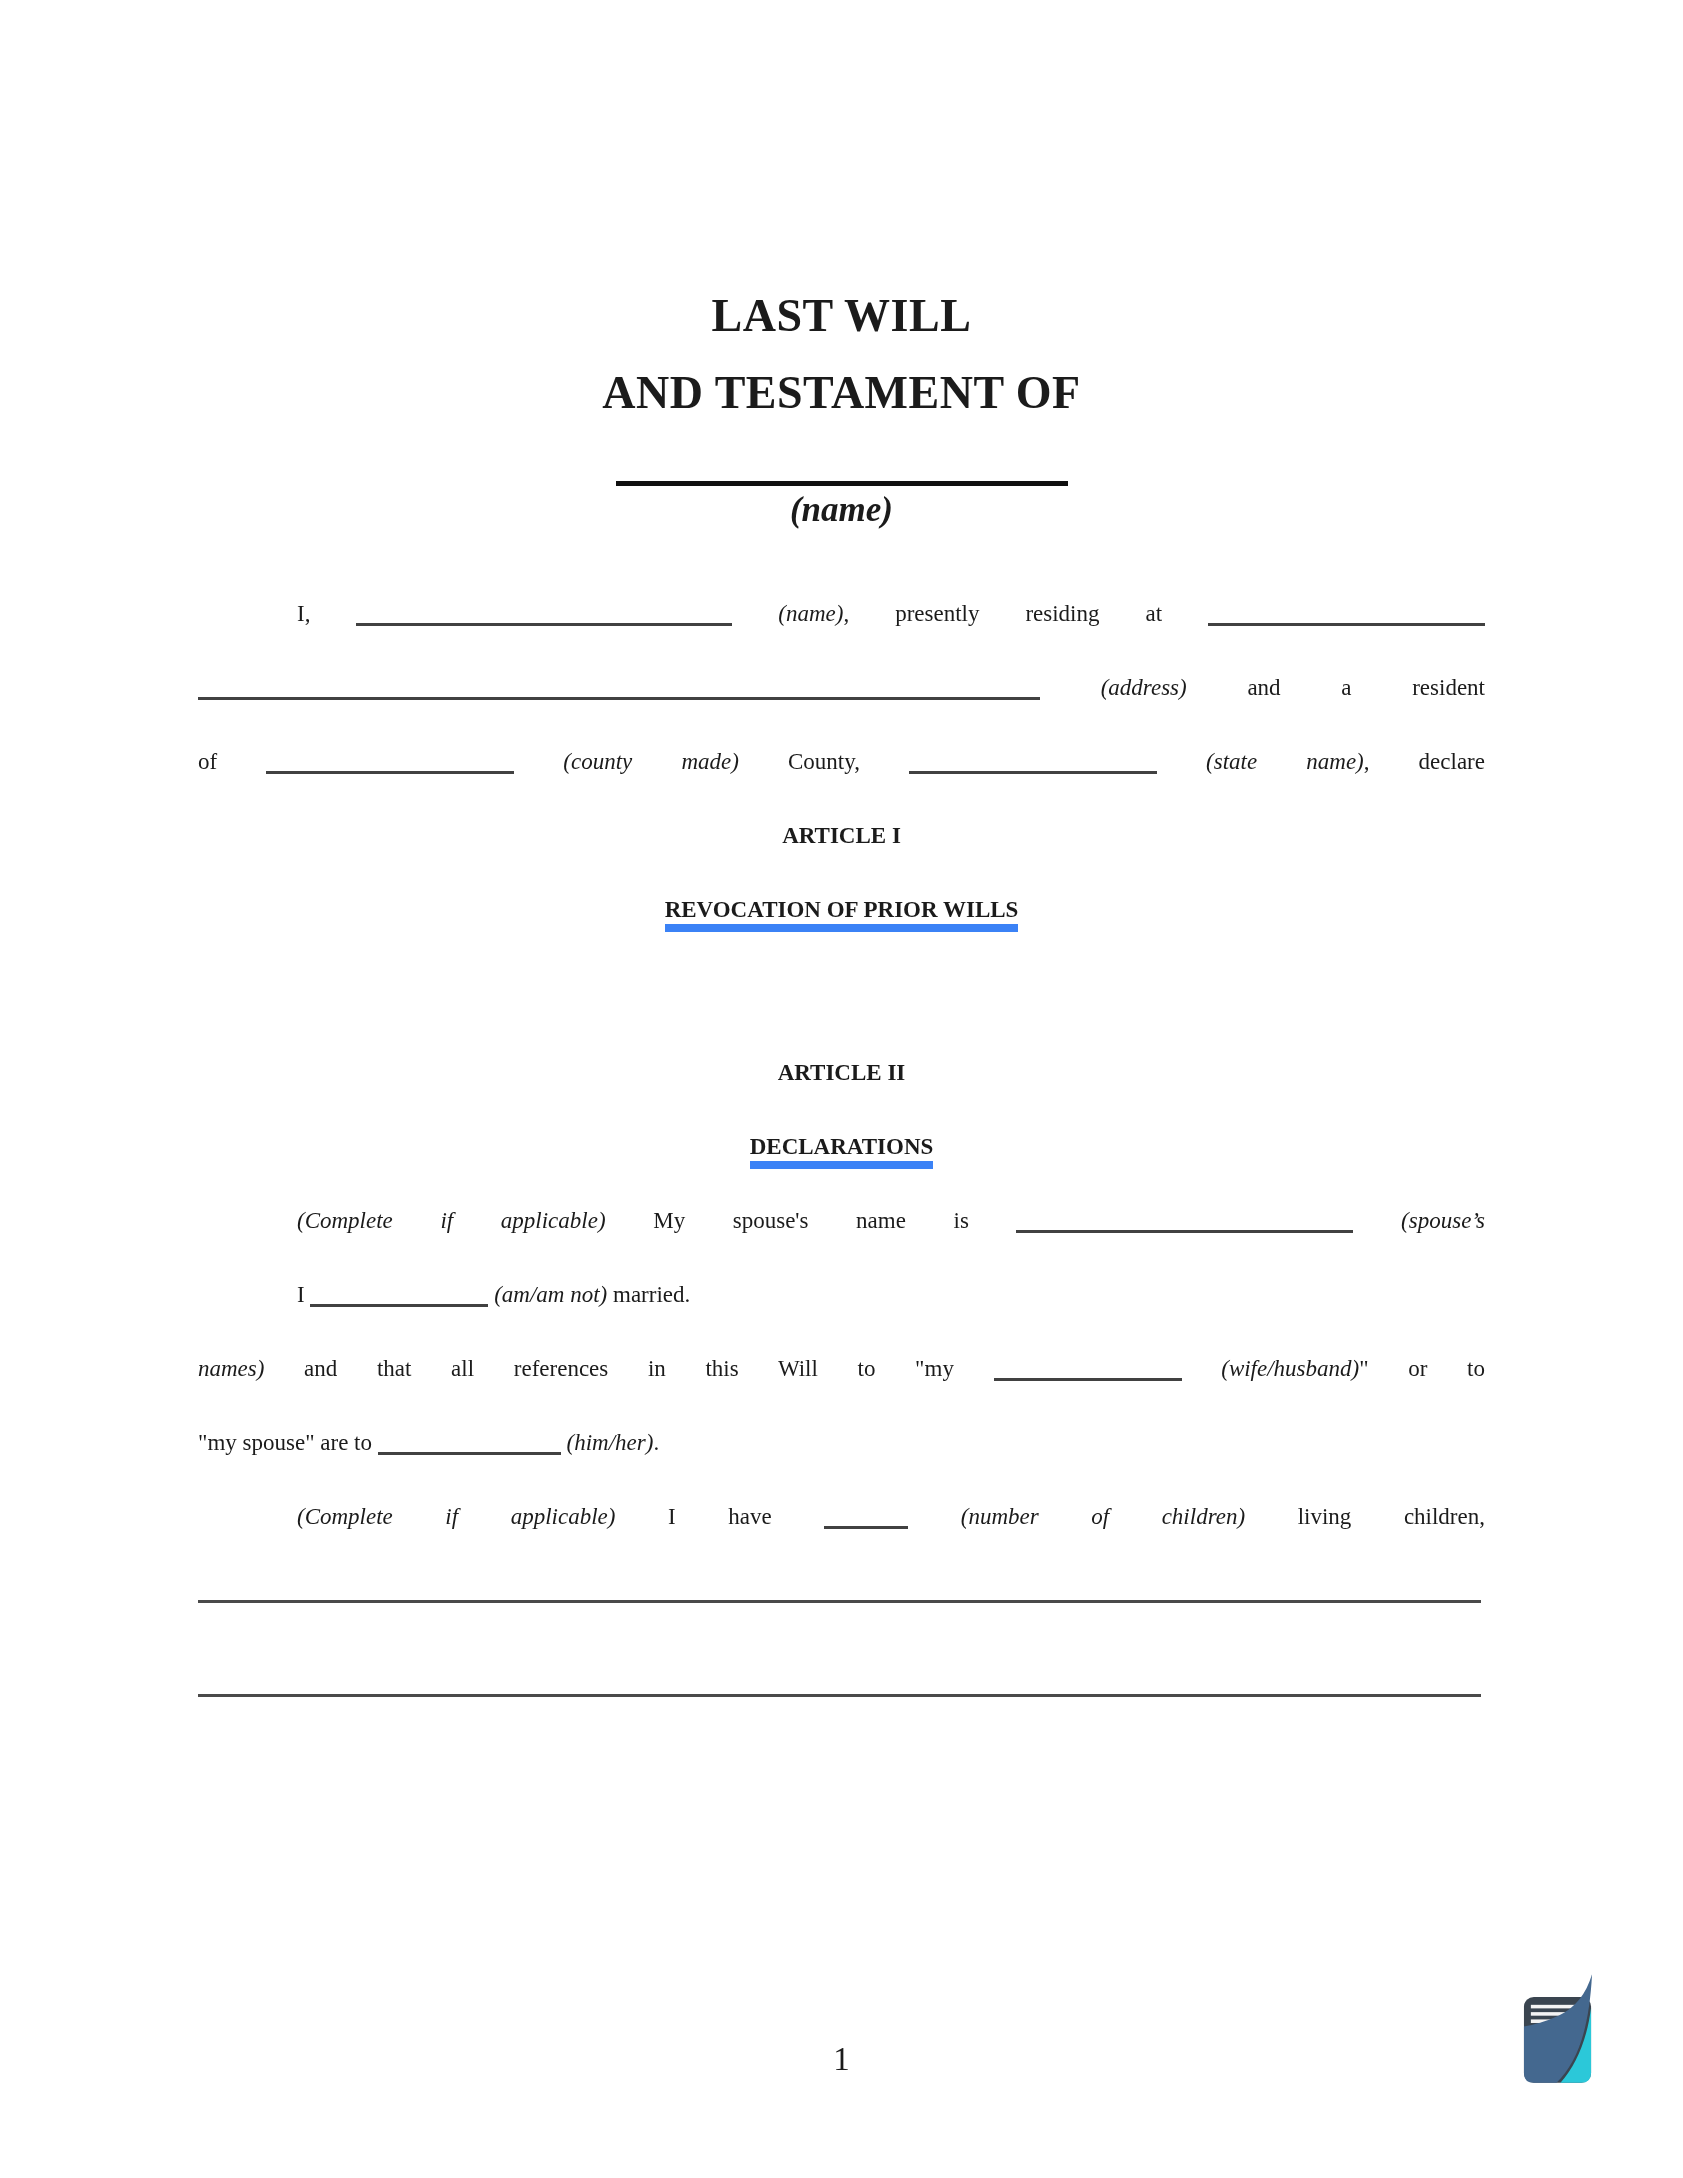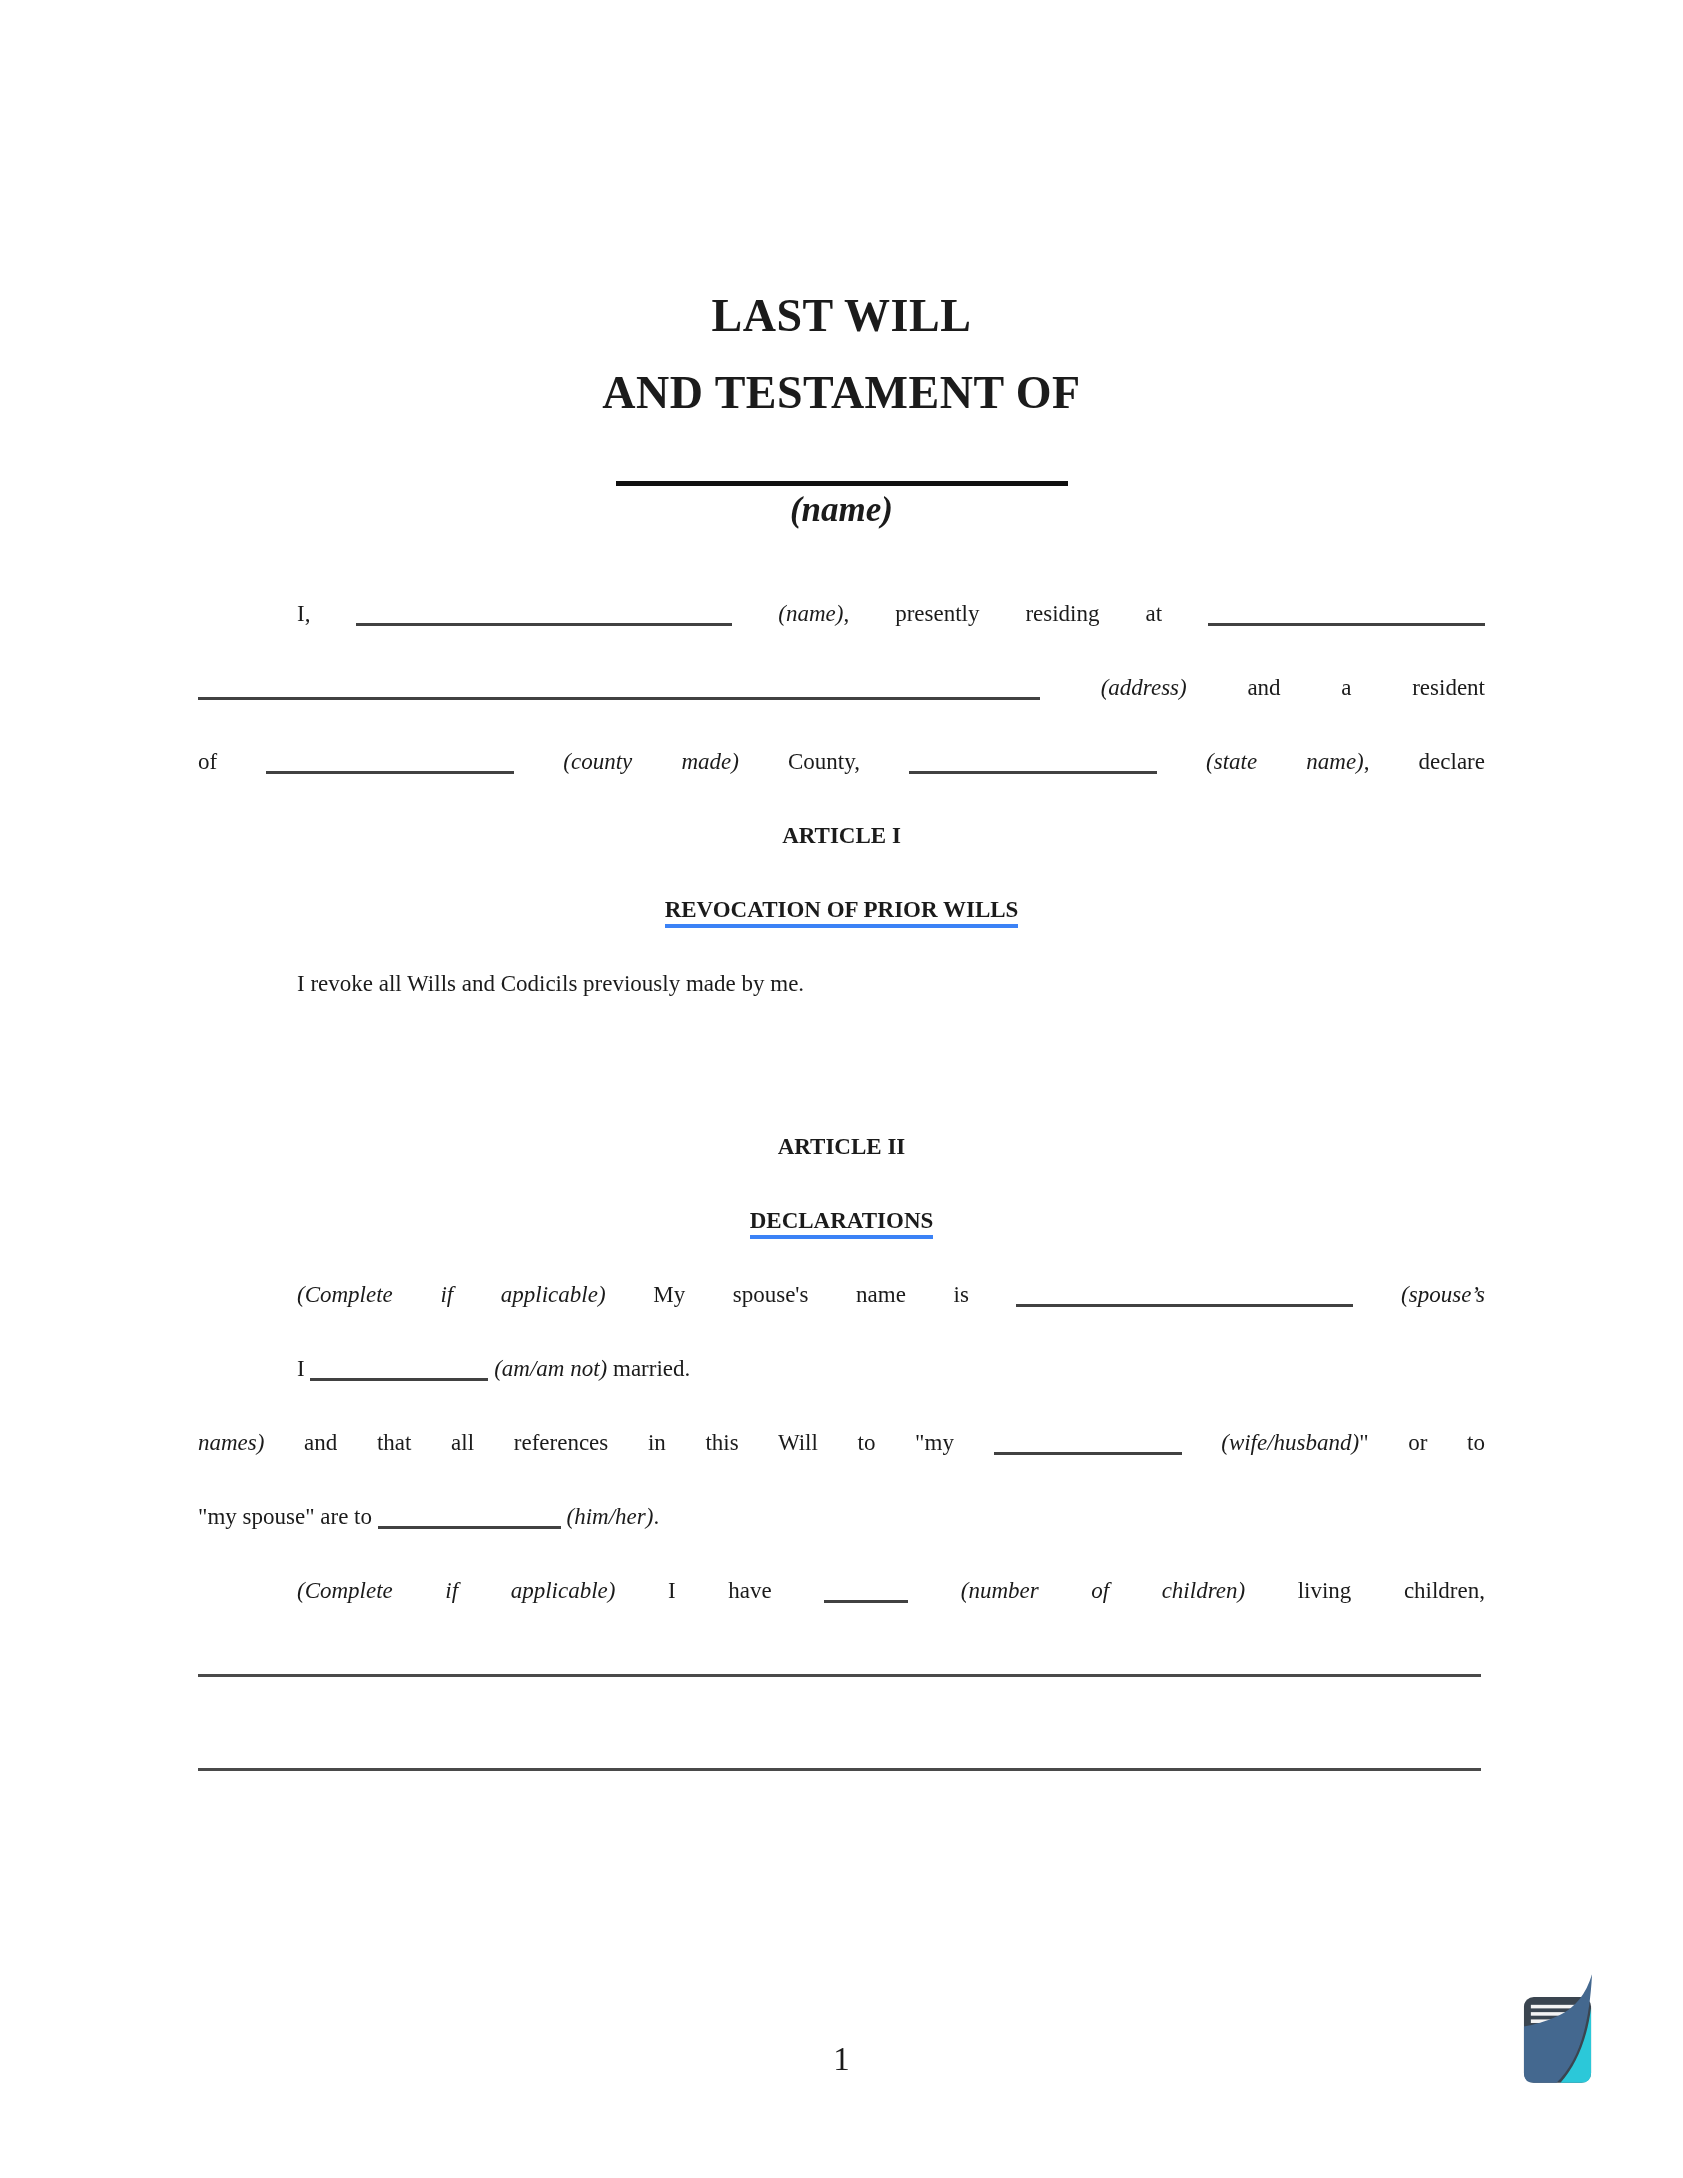--- a/index.html
+++ b/index.html
@@ -14,21 +14,21 @@
   .page { position:absolute; inset:0; background:#ffffff; }
   .content { position:absolute; left:198px; top:0; width:1287px; padding-top:277px; }
   .line { font-size:23px; line-height:74px; text-align:left; }
   .just { text-align:justify; text-align-last:justify; }
   .ind  { text-indent:99px; }
   .center { text-align:center; text-align-last:center; }
   .bold { font-weight:700; }
   .it   { font-style:italic; }
   .title { font-size:46px; line-height:77px; letter-spacing:0.5px; }
   .caption { font-size:35px; line-height:48px; font-weight:700; font-style:italic; text-align:center; text-align-last:center; }
-  .ul { border-bottom:4px solid #3b82f6; padding-bottom:2px; }
+  .ul { border-bottom:8px solid #3b82f6; padding-bottom:2px; }
   .blank {
     display:inline-block;
     border-bottom:3px solid #414141;
     height:30px;
     vertical-align:-5px;
   }
   .fill-rule { border-bottom-color:#4a4a4a; }
   .name-rule { height:5px; background:#101010; margin-left:auto; margin-right:auto; }
   .spacer { width:100%; }
   .footer {
@@ -46,21 +46,20 @@
   <div class="content">
       <div class="line center bold title"><span class="">LAST WILL</span></div>
       <div class="line center bold title"><span class="">AND TESTAMENT OF</span></div>
       <div class="name-rule" style="margin-top: 50px; width: 452px;"></div>
       <div class="line caption"><span class="">(name)</span></div>
       <div class="line just ind" style="margin-top: 43px;"><span class="">I, </span><span class="blank" style="width: 376px;"></span><span class="it"> (name)</span><span class="">, presently residing at </span><span class="blank" style="width: 277px;"></span></div>
       <div class="line just"><span class="blank" style="width: 842px;"></span><span class="it"> (address)</span><span class=""> and a resident</span></div>
       <div class="line just"><span class="">of </span><span class="blank" style="width: 248px;"></span><span class="it"> (county made)</span><span class=""> County, </span><span class="blank" style="width: 248px;"></span><span class="it"> (state name)</span><span class="">, declare</span></div>
       <div class="line center bold"><span class="">ARTICLE I</span></div>
       <div class="line center"><span class="bold ul">REVOCATION OF PRIOR WILLS</span></div>
-      <div class="line ind"><span class="">I revoke all Wills and Codicils previously made by me.</span></div>
       <div class="spacer" style="height: 89px;"></div>
       <div class="line center bold"><span class="">ARTICLE II</span></div>
       <div class="line center"><span class="bold ul">DECLARATIONS</span></div>
       <div class="line just ind"><span class="it">(Complete if applicable)</span><span class=""> My spouse's name is </span><span class="blank" style="width: 337px;"></span><span class="it"> (spouse’s</span></div>
       <div class="line ind"><span class="">I </span><span class="blank" style="width: 178px;"></span><span class="it"> (am/am not)</span><span class=""> married.</span></div>
       <div class="line just"><span class="it">names)</span><span class=""> and that all references in this Will to "my </span><span class="blank" style="width: 188px;"></span><span class="it"> (wife/husband)</span><span class="">" or to</span></div>
       <div class="line "><span class="">"my spouse" are to </span><span class="blank" style="width: 183px;"></span><span class="it"> (him/her)</span><span class="">.</span></div>
       <div class="line just ind"><span class="it">(Complete if applicable)</span><span class=""> I have </span><span class="blank" style="width: 84px;"></span><span class="it"> (number of children)</span><span class=""> living children,</span></div>
       <div class="line "><span class="blank fill-rule" style="width: 1283px;"></span></div>
       <div class="line " style="margin-top: 20px;"><span class="blank fill-rule" style="width: 1283px;"></span></div>

